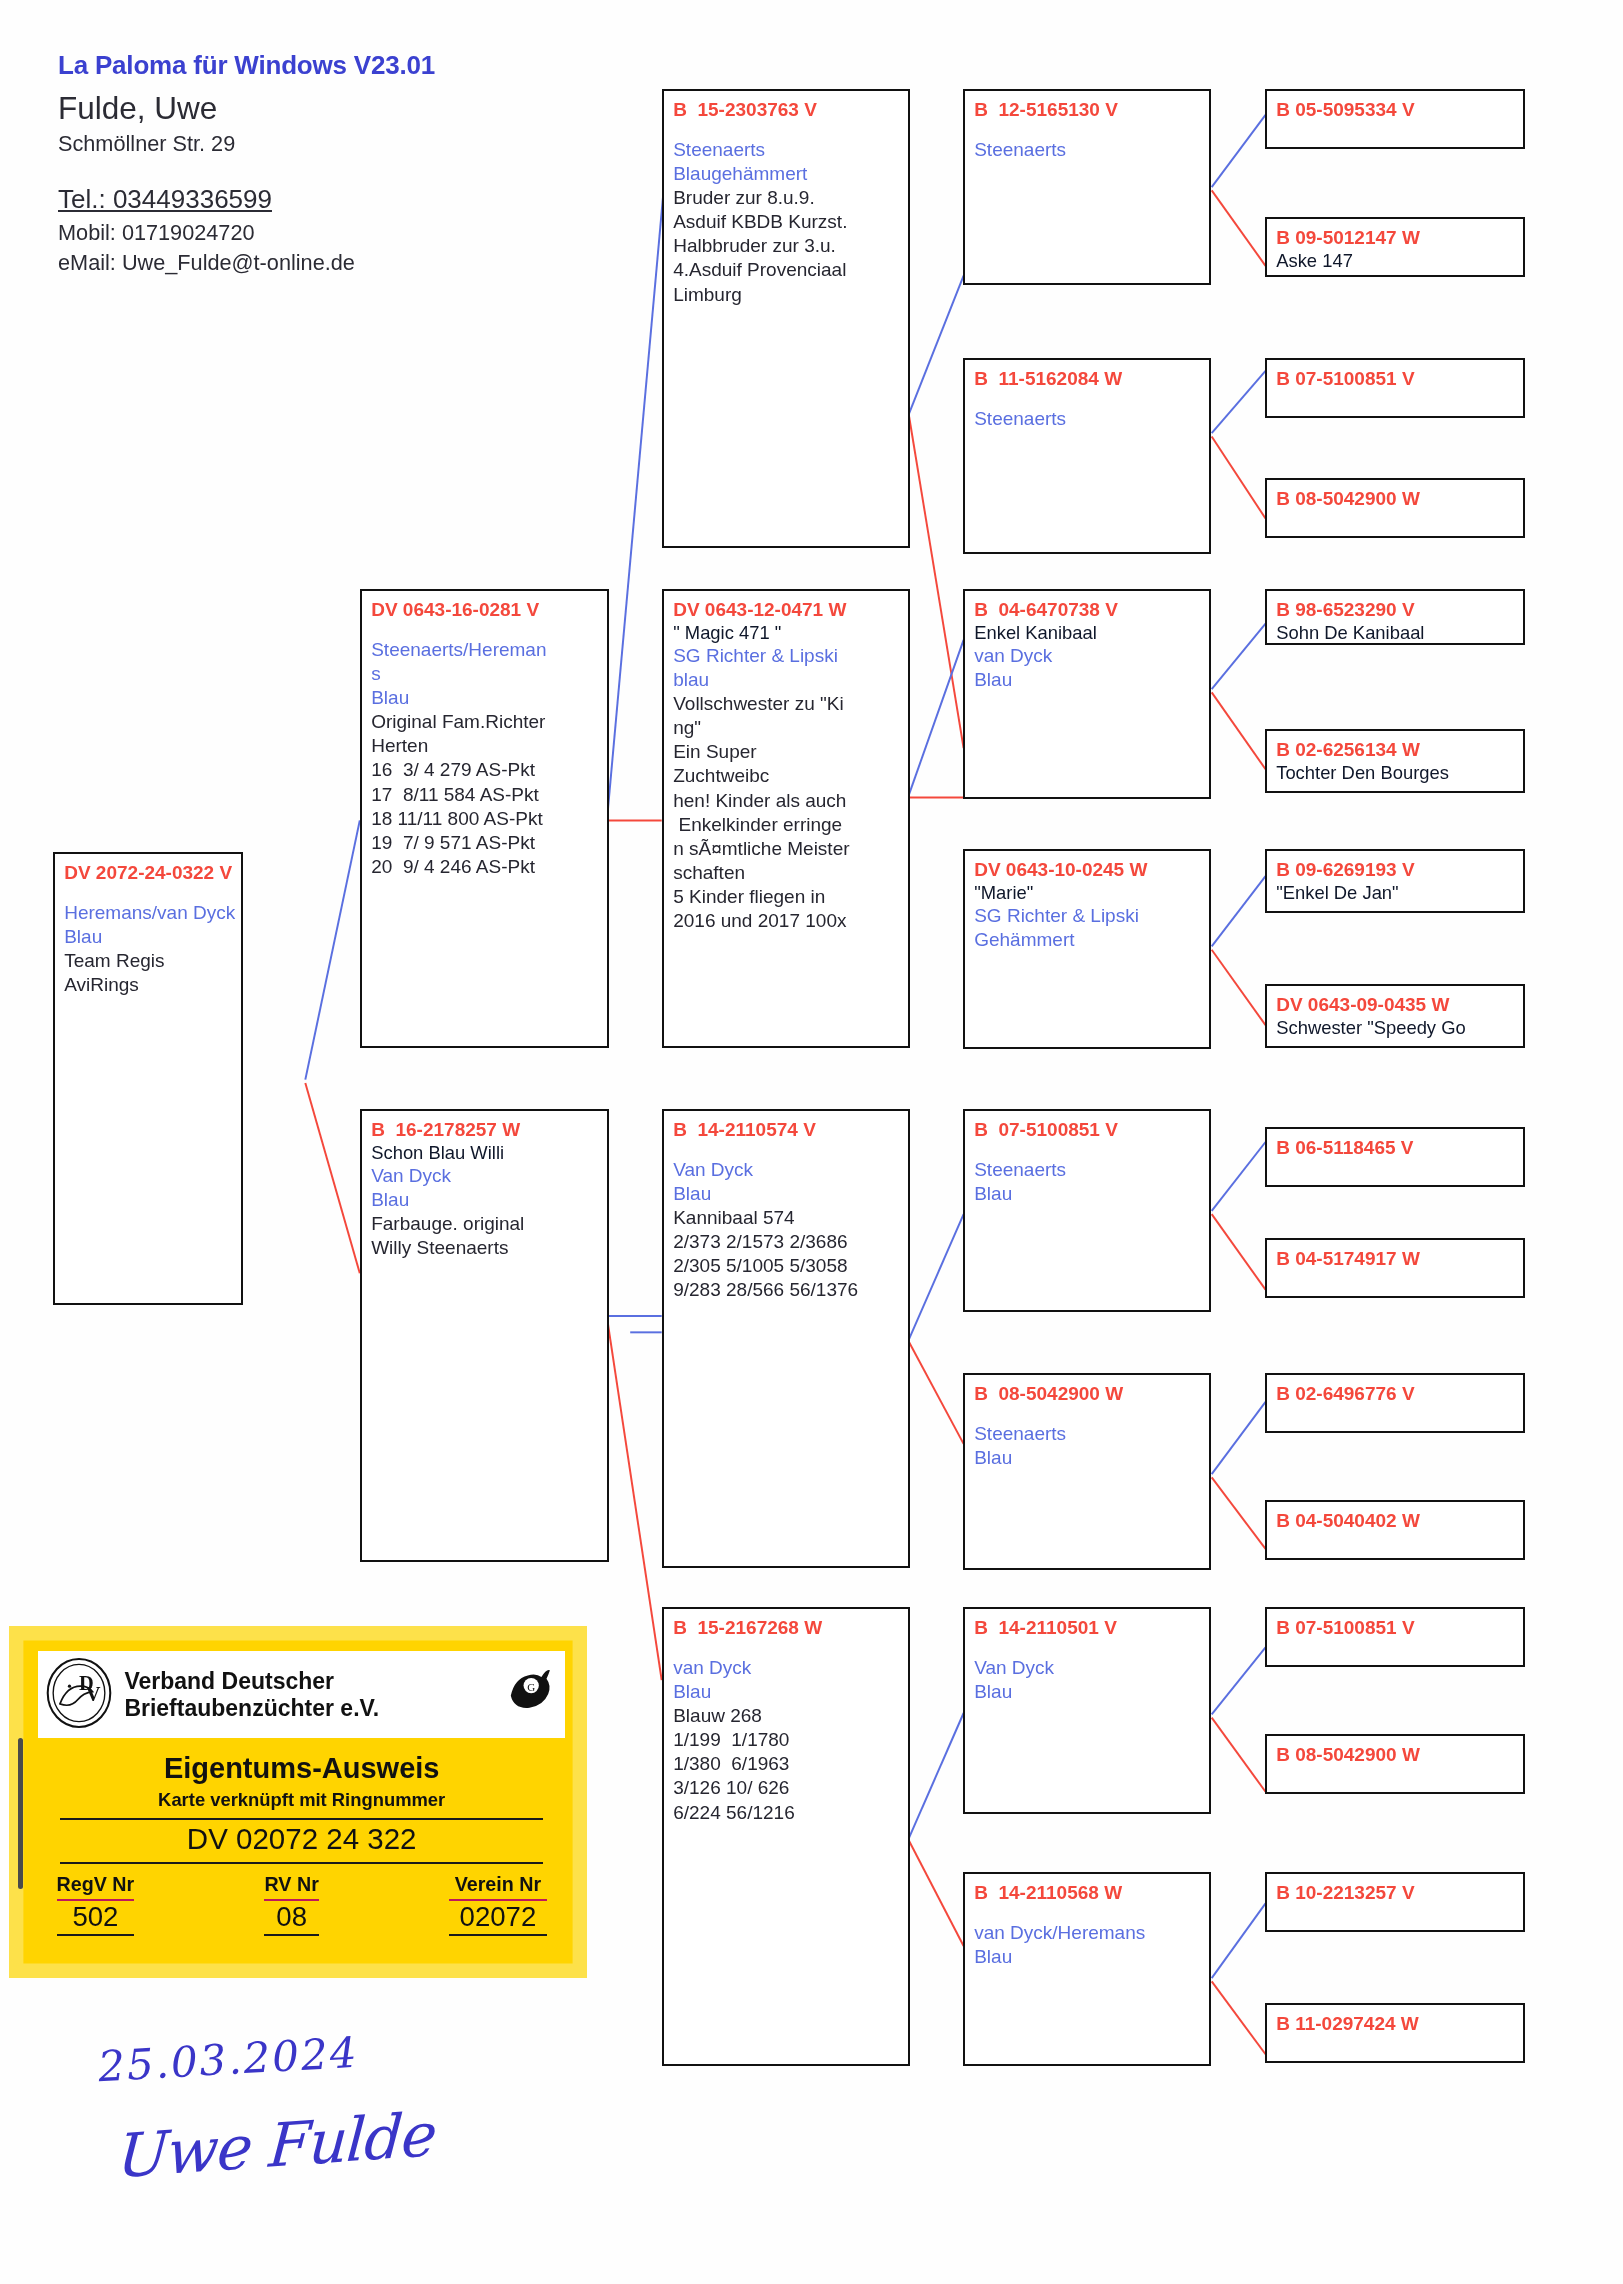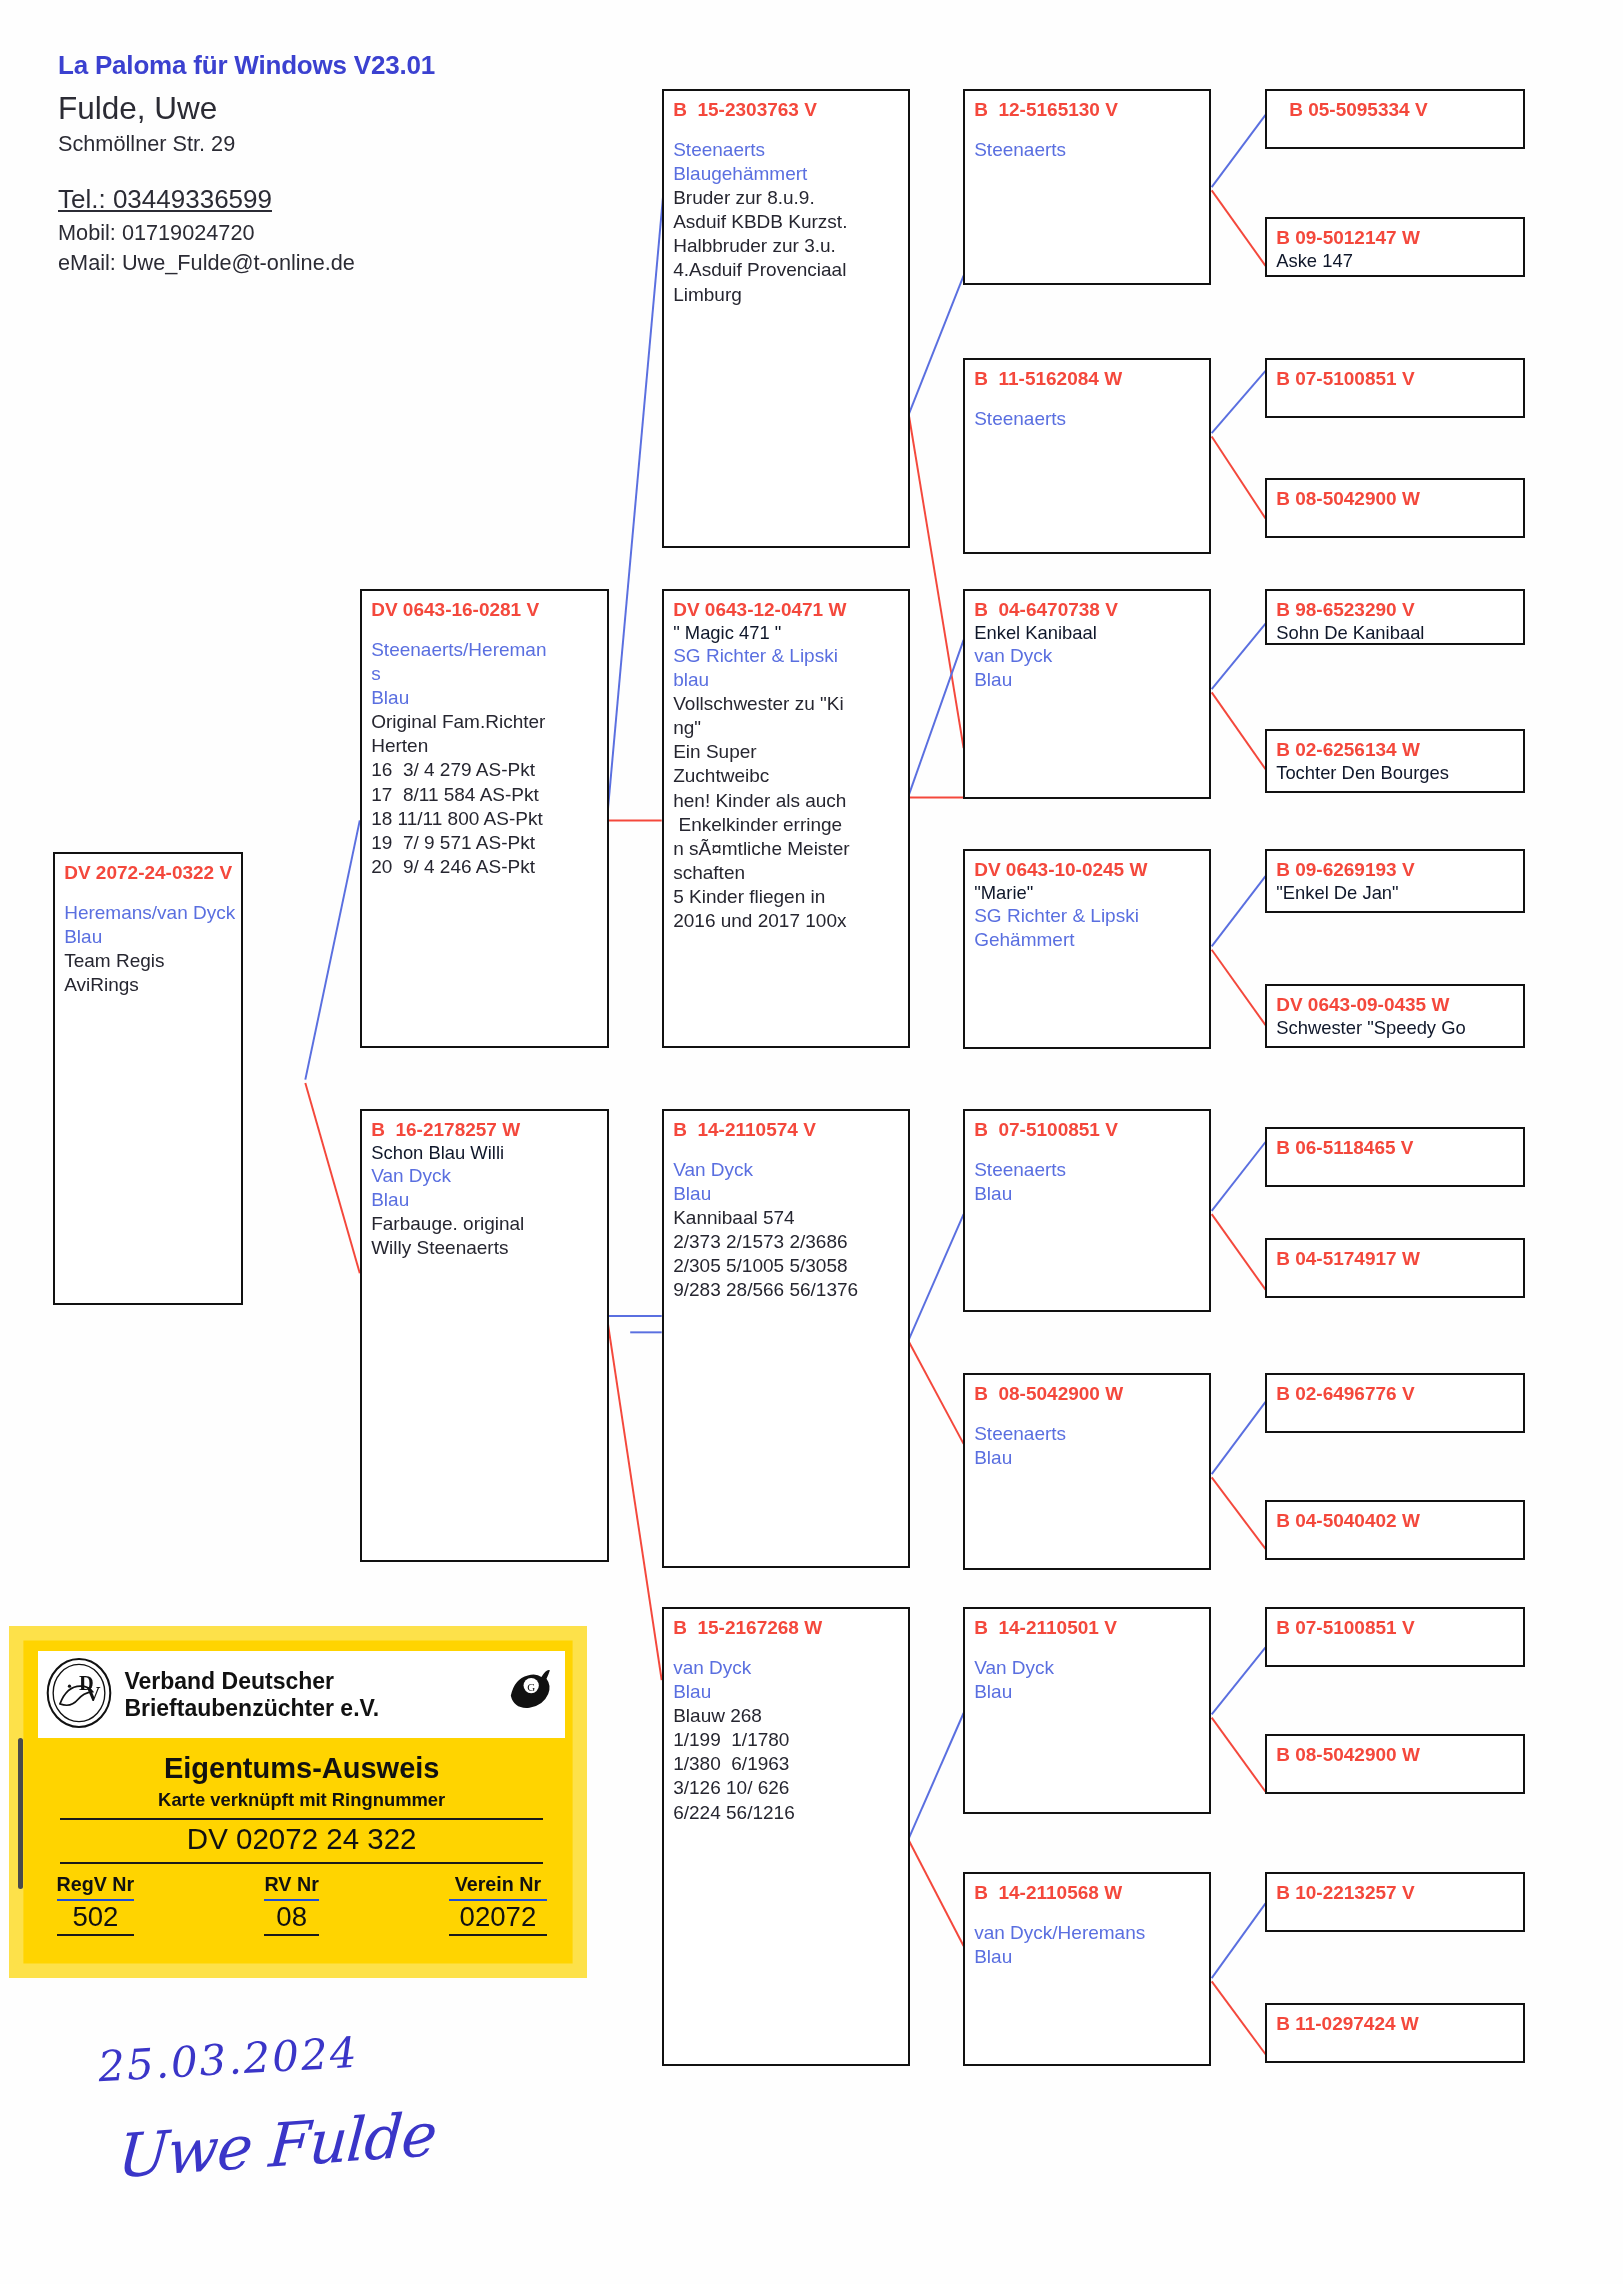--- a/index.html
+++ b/index.html
@@ -37,21 +37,21 @@
   #card .vdbtxt{font-weight:bold;font-size:23px;line-height:1.17;color:#111;margin-left:77px;}
   #card .seal{position:absolute;left:6.6px;top:5.3px;width:68px;height:74px;}
   #card .stamp{position:absolute;right:10.5px;top:9.2px;width:51px;height:58px;}
   #card .t1{text-align:center;font-weight:bold;font-size:29px;margin-top:14.4px;color:#111;}
   #card .t2{text-align:center;font-weight:bold;font-size:18.4px;margin-top:3.9px;color:#111;}
   #card .ringwrap{margin:6.6px 22px 0 22px;border-top:2px solid #1a1a1a;border-bottom:2px solid #1a1a1a;}
   #card .ring{text-align:center;font-size:29.5px;padding:2.6px 0 5.3px;color:#111;}
   #card .cols{display:flex;justify-content:space-between;margin:9.2px 18.4px 0 18.4px;gap:28px;}
   #card .col{text-align:center;}
   #card .col .lbl{font-weight:bold;font-size:19.7px;color:#111;}
-  #card .col .val{font-size:27.6px;color:#111;border-top:2px solid #1d4ed8;border-bottom:2px solid #1a1a1a;margin-top:2.6px;padding:0.7px 10.5px;}
+  #card .col .val{font-size:27.6px;color:#111;border-top:2px solid #be185d;border-bottom:2px solid #1a1a1a;margin-top:2.6px;padding:0.7px 10.5px;}
   #card .spine{position:absolute;left:9.2px;top:112px;width:4.6px;height:151px;background:#4a4a4a;border-radius:2.6px;}
 
   
   .hand{position:absolute;color:#3a35c8;}
   #hw-date{left:98px;top:2035px;font-size:42px;font-family:"DejaVu Serif",serif;font-style:italic;transform:rotate(-3.2deg);letter-spacing:2px;}
   #hw-sign{left:118px;top:2110px;font-size:60px;font-family:"DejaVu Serif",serif;font-style:italic;transform:rotate(-4deg) skewX(-8deg);letter-spacing:-1.3px;}
 </style>
 </head>
 <body>
 
@@ -280,21 +280,21 @@
 
   <div class="box" style="left:963px;top:1872px;width:248px;height:194px;">
     <div class="pad">
       <div class="id">B  14-2110568 W</div>
       <div class="gap"></div>
       <div class="blue">van Dyck/Heremans</div>
       <div class="blue">Blau</div>
     </div>
   </div>
 
-  <div class="box" style="left:1265px;top:89px;width:260px;height:60px;padding-left:13px;">
+  <div class="box" style="left:1265px;top:89px;width:260px;height:60px;">
     <div class="pad">
         <div class="id">B 05-5095334 V</div>
     <div class="nick"></div>
       </div>
   </div>
   <div class="box" style="left:1265px;top:217px;width:260px;height:60px;">
     <div class="pad">
         <div class="id">B 09-5012147 W</div>
     <div class="nick">Aske 147</div>
       </div>

